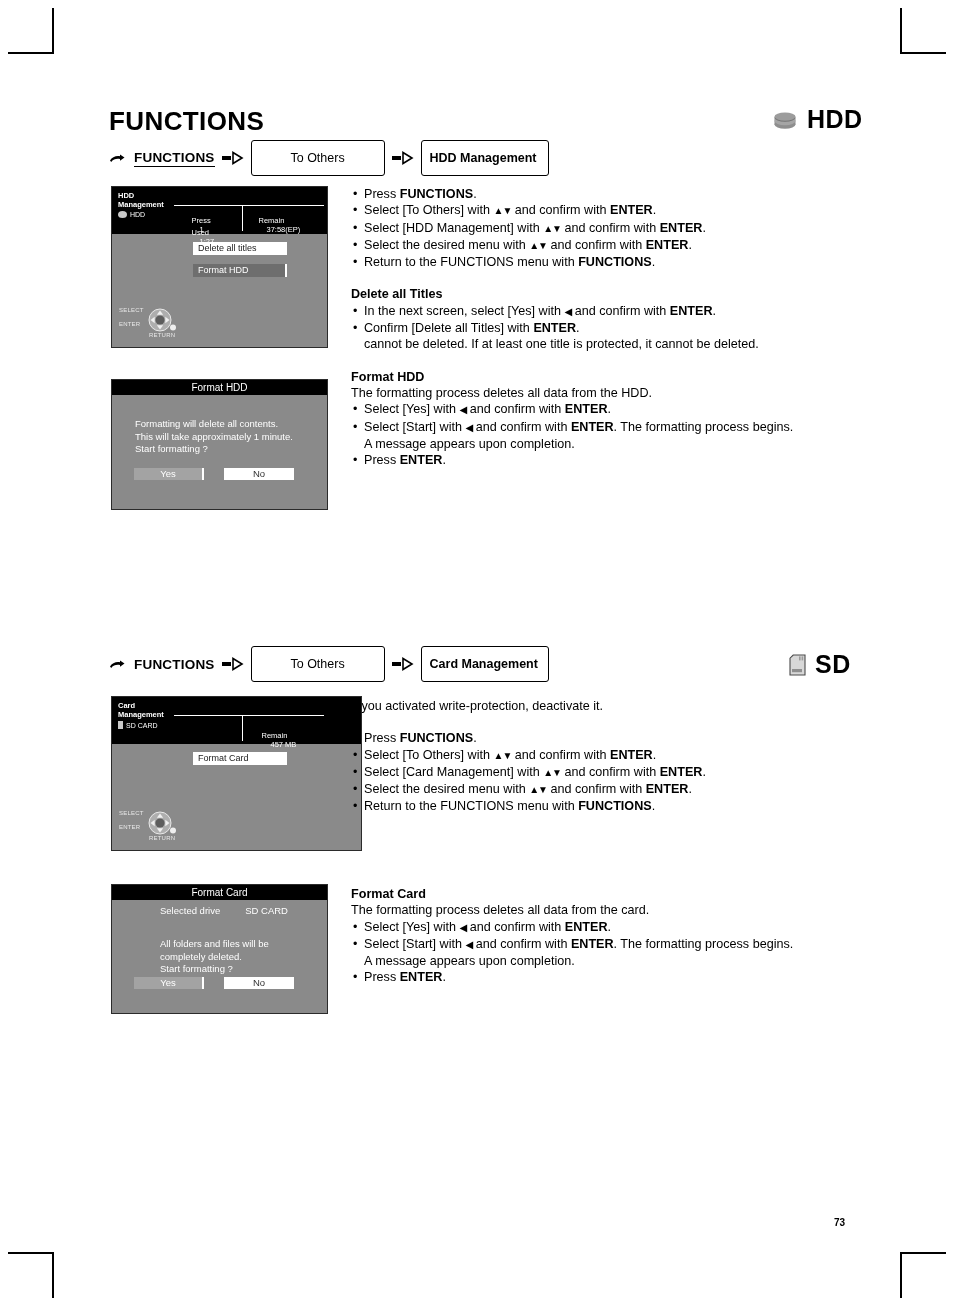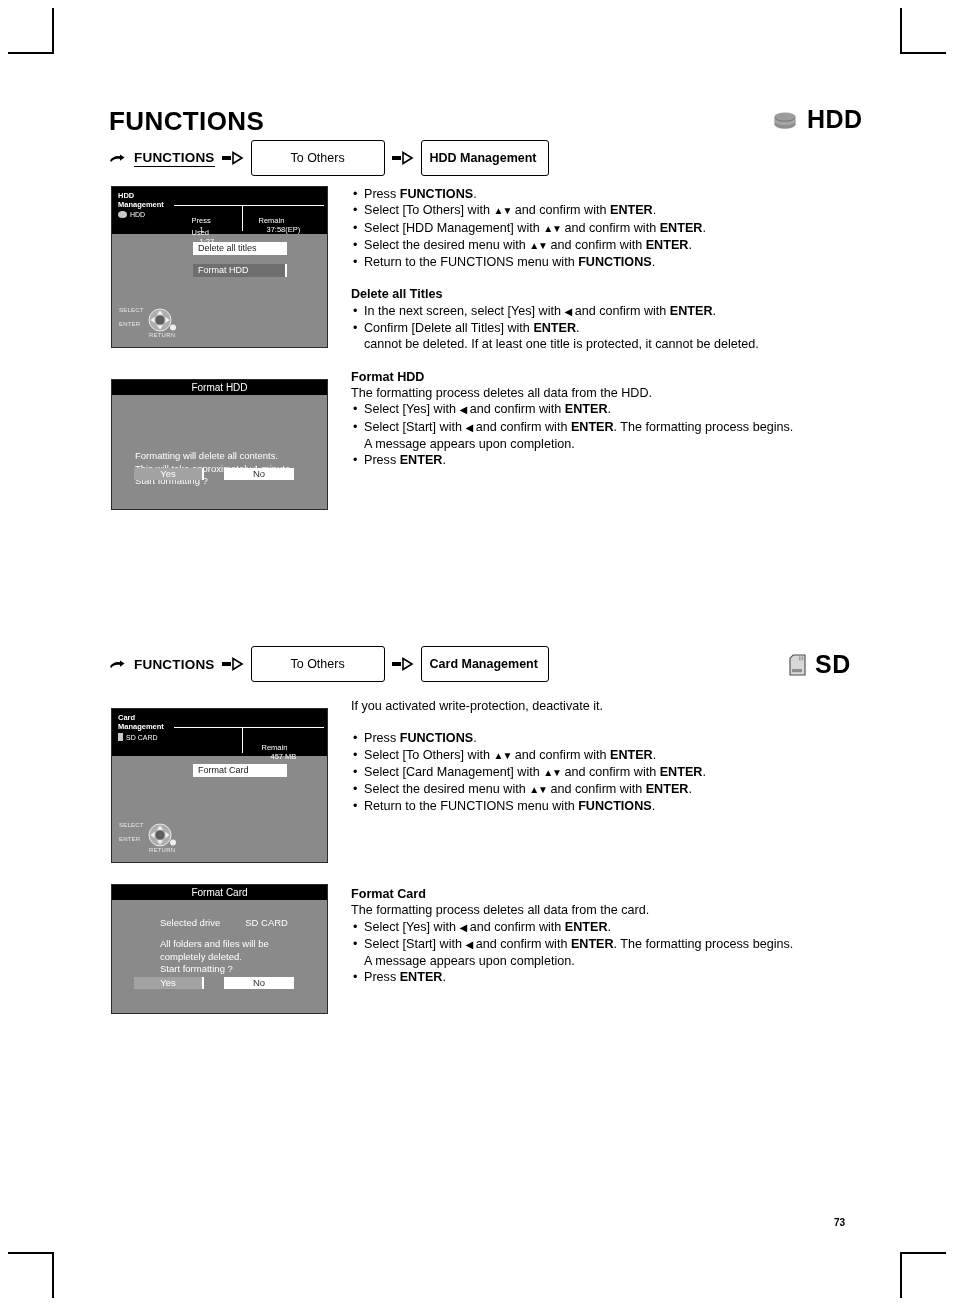--- a/index.html
+++ b/index.html
@@ -174,21 +174,21 @@
       <path d="M17 24.5 l3.2 -4.2 h-6.4 Z" fill="#f0f0f0"></path>
       <path d="M7.5 15 l4.2 -3.2 v6.4 Z" fill="#f0f0f0"></path>
       <path d="M26.5 15 l-4.2 -3.2 v6.4 Z" fill="#f0f0f0"></path>
       <circle cx="30" cy="22.5" r="3" fill="#efefef"></circle>
     </svg>
   </div>
 </div>
 
 <div class="dlg" style="left:111px;top:379px;width:217px;height:131px;">
   <div class="dlg-bar">Format HDD</div>
-  <div class="dlg-body" style="padding:23px 0 0 23px;margin-top:32px;">
+  <div class="dlg-body" style="padding:23px 0 0 23px;">
     <div class="dlg-line">Formatting will delete all contents.</div>
     <div class="dlg-line">This will take approximately 1 minute.</div>
     <div class="dlg-line">Start formatting ?</div>
   </div>
   <div class="btn-yes" style="position:absolute;left:22px;top:88px;width:70px;">Yes</div>
   <div class="btn-no" style="position:absolute;left:112px;top:88px;width:70px;">No</div>
 </div>
 
 <div class="txt" style="left:351px;top:186px;width:500px;">
   <div>
@@ -244,21 +244,21 @@
   <span class="box">To Others</span>
   <span class="arw">
     <svg viewBox="0 0 22 14" width="22" height="14">
       <rect x="0" y="5" width="9" height="4" fill="#000"></rect>
       <path d="M11 1.5 L20 7 L11 12.5 Z" fill="none" stroke="#000" stroke-width="1.6"></path>
     </svg>
   </span>
   <span class="box b" style="min-width:112px;">Card Management</span>
 </div>
 
-<div class="screen" style="left:111px;top:696px;width:217px;height:155px;margin-top:12px;">
+<div class="screen" style="left:111px;top:696px;width:251px;height:155px;">
   <div class="scr-top">
     <div class="scr-title">
       <span>Card</span><br>
       <span>Management</span>
     </div>
     <div class="scr-media">
       <span class="sq"></span>
       <span>SD CARD</span>
     </div>
     <div class="rule" style="left:62px;top:18px;width:150px;height:1px;"></div>
@@ -282,21 +282,21 @@
       <path d="M17 24.5 l3.2 -4.2 h-6.4 Z" fill="#f0f0f0"></path>
       <path d="M7.5 15 l4.2 -3.2 v6.4 Z" fill="#f0f0f0"></path>
       <path d="M26.5 15 l-4.2 -3.2 v6.4 Z" fill="#f0f0f0"></path>
       <circle cx="30" cy="22.5" r="3" fill="#efefef"></circle>
     </svg>
   </div>
 </div>
 
 <div class="dlg" style="left:111px;top:884px;width:217px;height:130px;">
   <div class="dlg-bar">Format Card</div>
-  <div class="dlg-body" style="padding:5px 0 0 48px;margin-top:12px;">
+  <div class="dlg-body" style="padding:5px 0 0 48px;">
     <div class="dlg-drv">
       <span>Selected drive</span>
       <span style="margin-left:25px;">SD CARD</span>
     </div>
   </div>
   <div style="position:absolute;left:48px;top:53px;">
     <div class="dlg-line">All folders and files will be</div>
     <div class="dlg-line">completely deleted.</div>
     <div class="dlg-line">Start formatting ?</div>
   </div>

